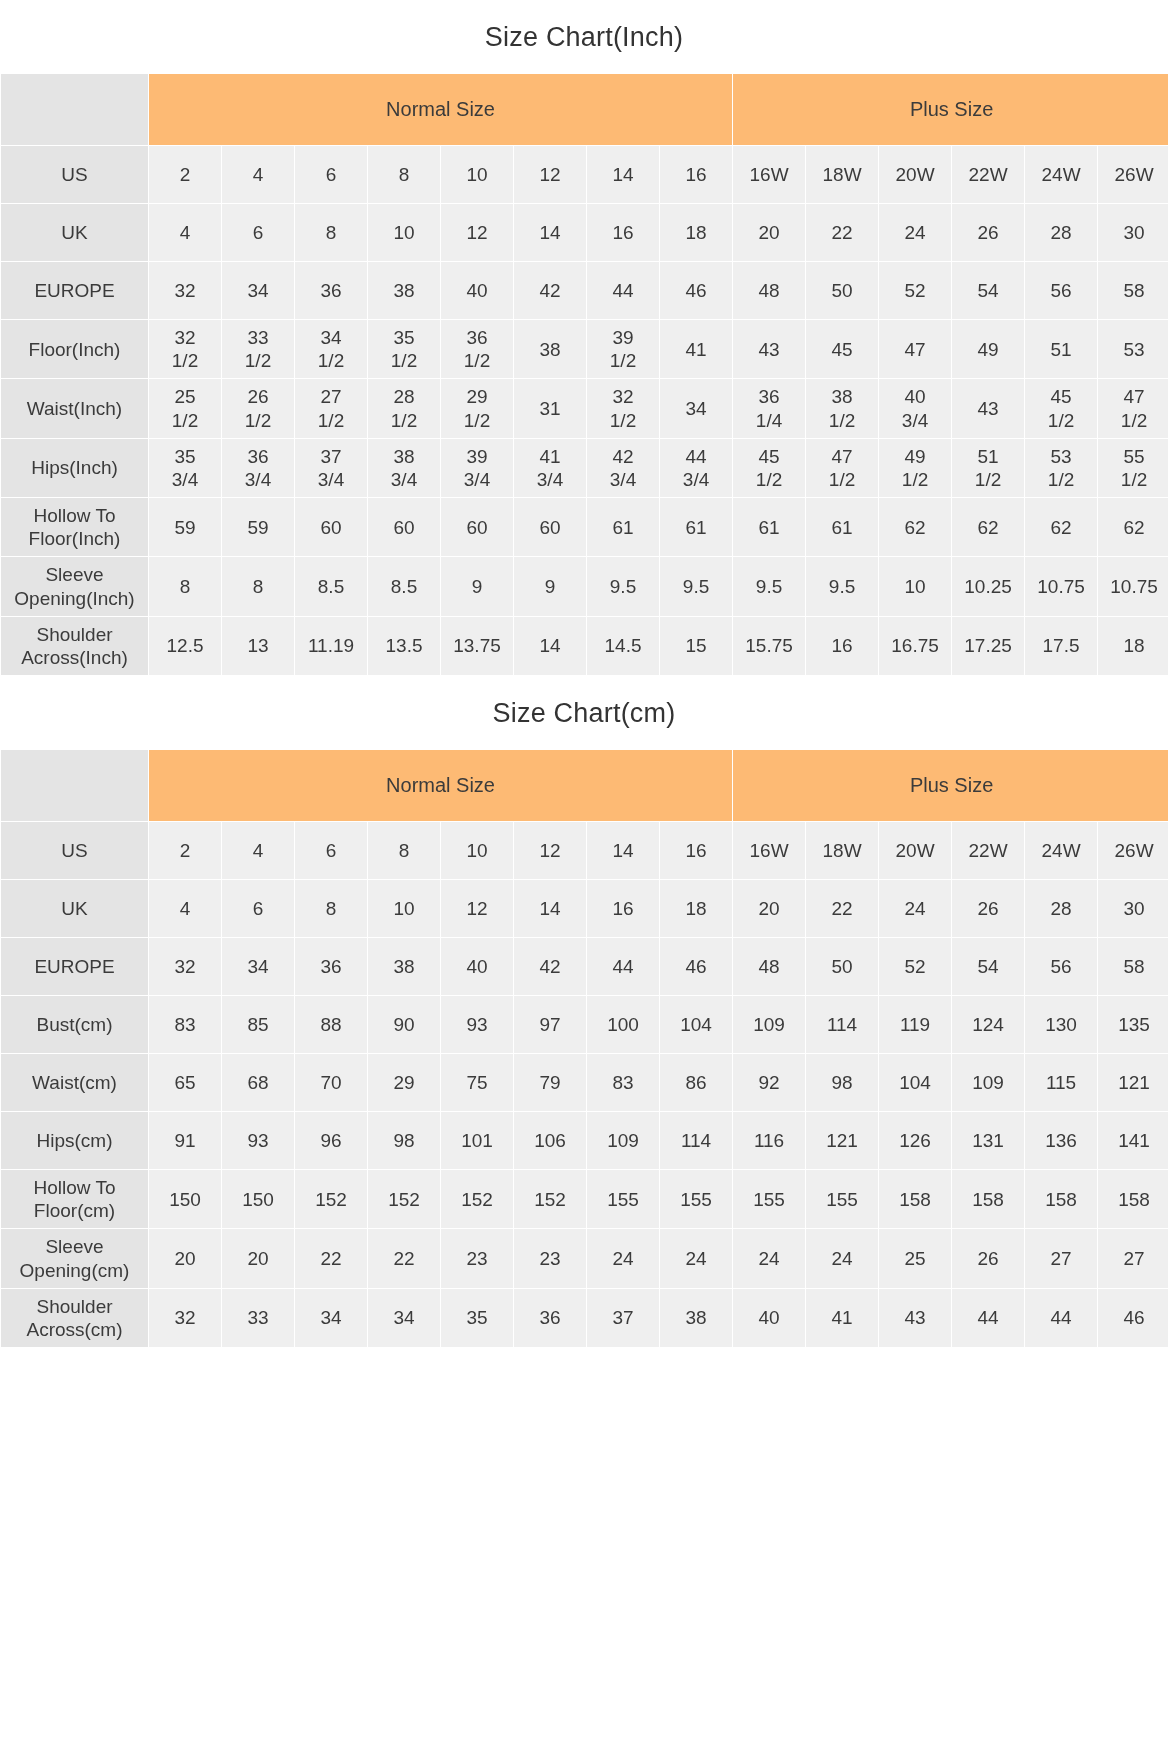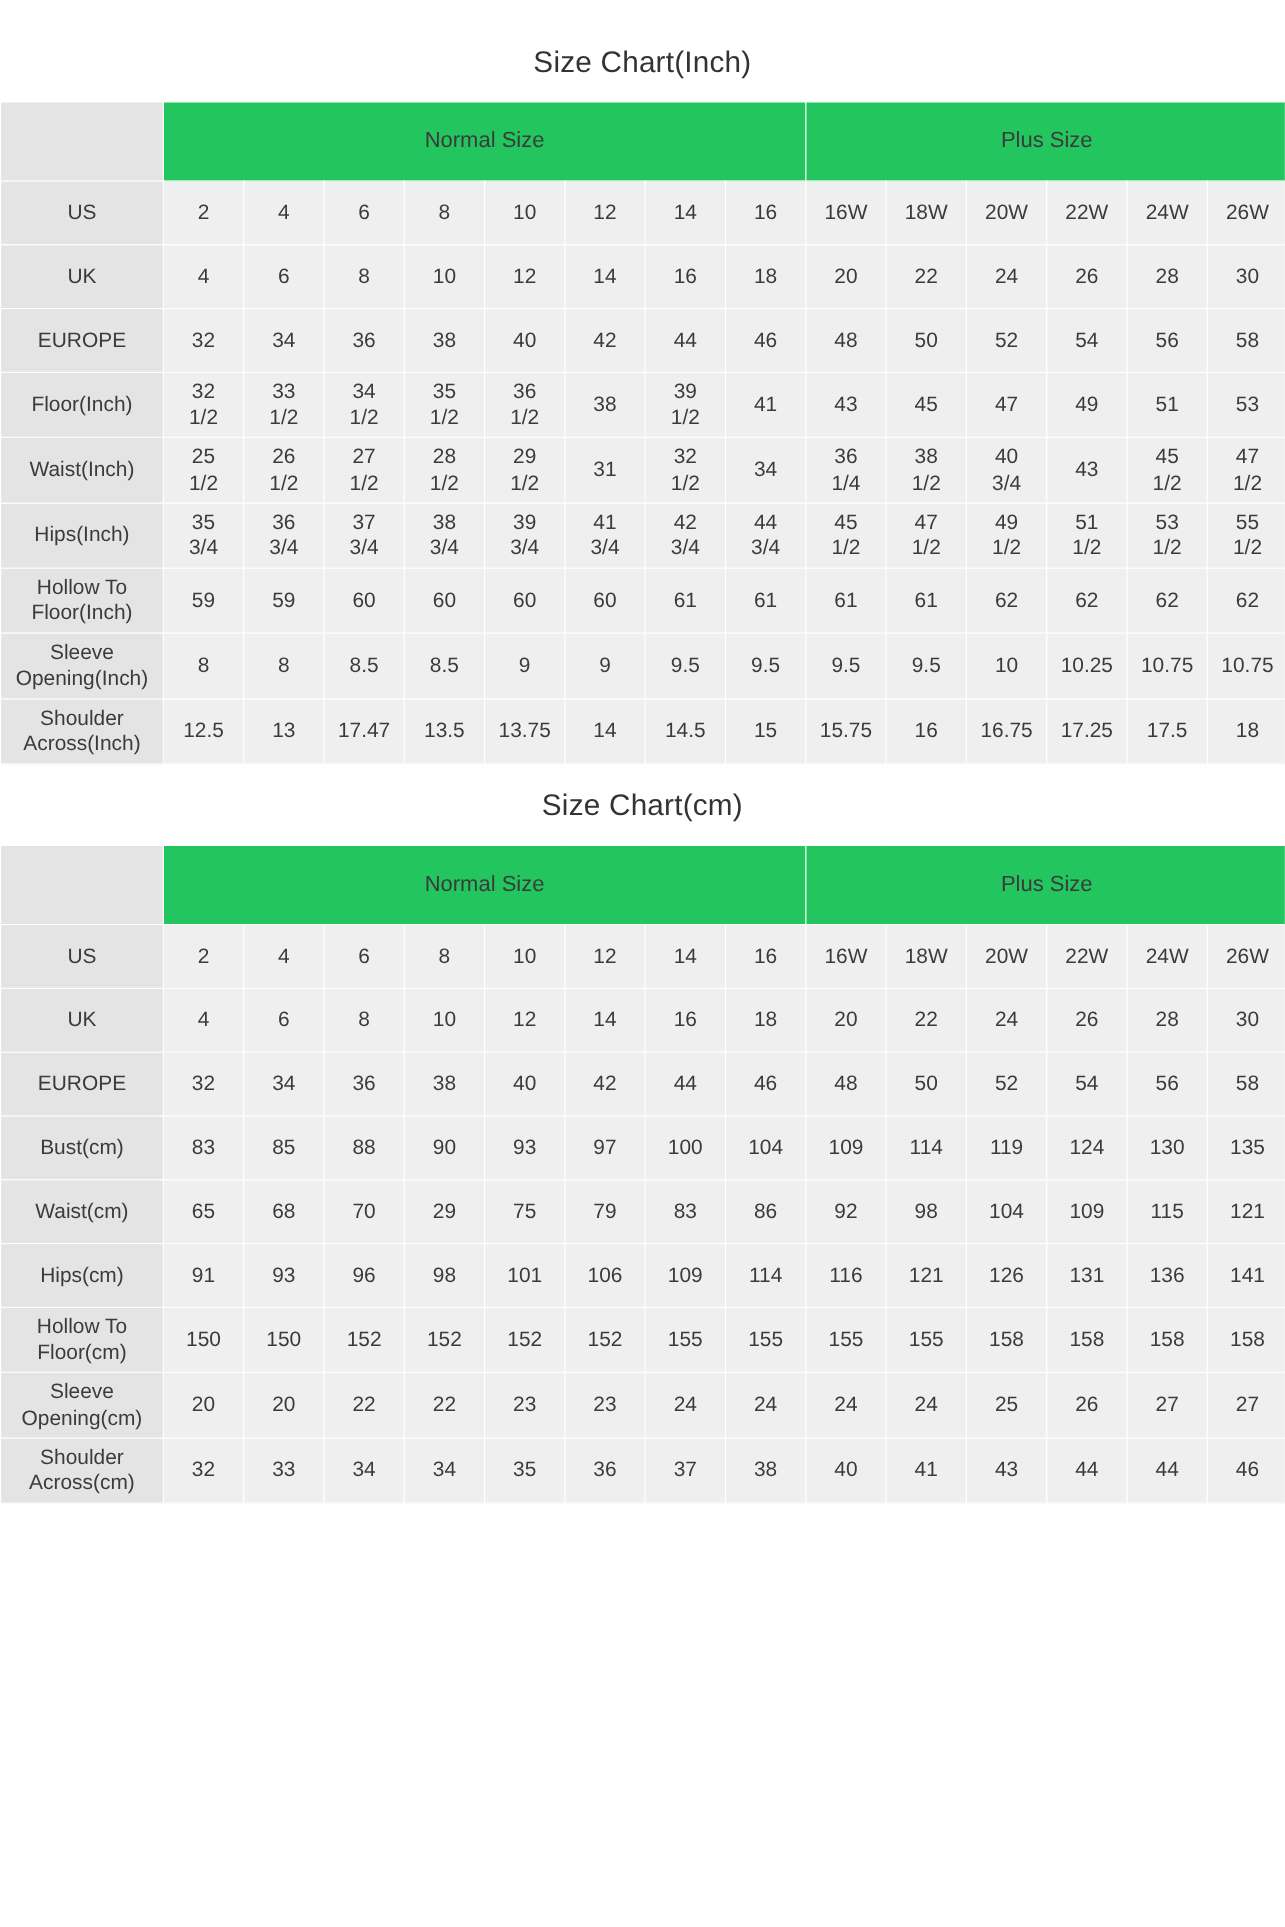--- a/index.html
+++ b/index.html
@@ -9,21 +9,20 @@
   }
   body {
     width: 1168px;
     font-family: "Liberation Sans", sans-serif;
     color: #333333;
   }
   .page {
     width: 1168px;
     box-sizing: border-box;
     padding: 0;
-    margin-top: 19px;
   }
   .chart-title {
     text-align: center;
     font-size: 27px;
     color: #333333;
     padding: 22px 0 20px 0;
     font-weight: 400;
     letter-spacing: 0.2px;
   }
   table.size-table {
@@ -47,21 +46,21 @@
   table.size-table td.rowhead {
     background: #e4e4e4;
     width: 148px;
     font-size: 19px;
     padding: 6px 6px;
   }
   table.size-table td.corner {
     background: #e4e4e4;
   }
   table.size-table td.group {
-    background: #22c55e;
+    background: #fdba74;
     font-size: 20px;
     height: 72px;
   }
   td.stack .num {
     display: block;
   }
   
   col.c-head { width: 148px; }
   col.c-data { width: 73px; }
 </style>
@@ -321,21 +320,21 @@
             <td>9.5</td>
             <td>10</td>
             <td>10.25</td>
             <td>10.75</td>
             <td>10.75</td>
           </tr>
           <tr>
             <td class="rowhead">Shoulder Across(Inch)</td>
             <td>12.5</td>
             <td>13</td>
-            <td>17.47</td>
+            <td>11.19</td>
             <td>13.5</td>
             <td>13.75</td>
             <td>14</td>
             <td>14.5</td>
             <td>15</td>
             <td>15.75</td>
             <td>16</td>
             <td>16.75</td>
             <td>17.25</td>
             <td>17.5</td>

